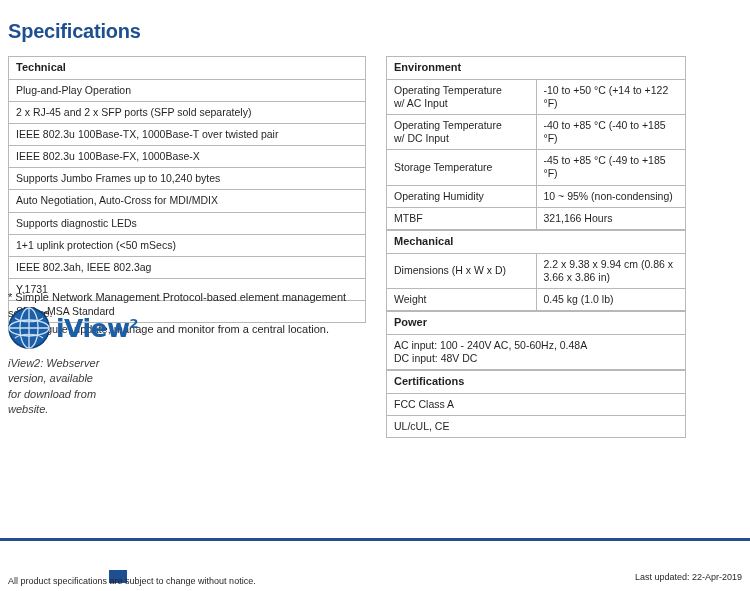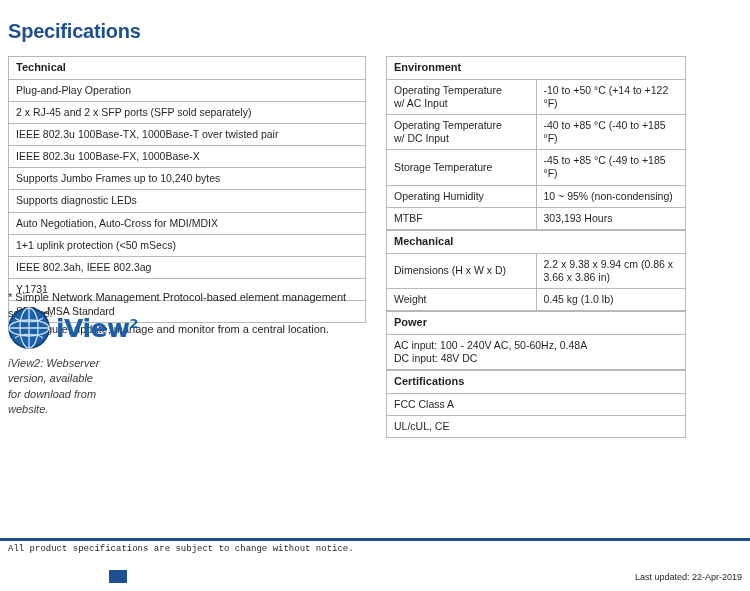--- a/index.html
+++ b/index.html
@@ -147,24 +147,23 @@
   }
   .adv-bar {
     width: 18px;
     height: 13px;
     background: #1d4f91;
     margin-left: 3px;
   }
   .footer-note {
     position: absolute;
     left: 8px;
-    top: 544px;
+    top: 576px;
     font-size: 9px;
     color: #231f20;
-    font-family: Liberation Mono, monospace;
   }
   .footer-date {
     position: absolute;
     right: 8px;
     top: 572px;
     font-size: 9px;
     color: #231f20;
   }
 </style>
 </head>
@@ -187,24 +186,24 @@
       <tr>
           <td>IEEE 802.3u 100Base-TX, 1000Base-T over twisted pair</td>
         </tr>
       <tr>
           <td>IEEE 802.3u 100Base-FX, 1000Base-X</td>
         </tr>
       <tr>
           <td>Supports Jumbo Frames up to 10,240 bytes</td>
         </tr>
       <tr>
+          <td>Auto Negotiation, Auto-Cross for MDI/MDIX</td>
+        </tr>
+      <tr>
           <td>Supports diagnostic LEDs</td>
-        </tr>
-      <tr>
-          <td>Auto Negotiation, Auto-Cross for MDI/MDIX</td>
         </tr>
       <tr>
           <td>1+1 uplink protection (&lt;50 mSecs)</td>
         </tr>
       <tr>
           <td>IEEE 802.3ah, IEEE 802.3ag</td>
         </tr>
       <tr>
           <td>Y.1731</td>
         </tr>
@@ -260,21 +259,21 @@
       <tr>
         <td class="k">Storage Temperature</td>
         <td>-45 to +85 °C (-49 to +185 °F)</td>
       </tr>
       <tr>
         <td class="k">Operating Humidity</td>
         <td>10 ~ 95% (non-condensing)</td>
       </tr>
       <tr>
         <td class="k">MTBF</td>
-        <td>303,193 Hours</td>
+        <td>321,166 Hours</td>
       </tr>
     </tbody>
   </table>
 
   <table class="spec">
     <tbody>
       <tr>
         <td class="hdr" colspan="2">Mechanical</td>
       </tr>
       <tr>

